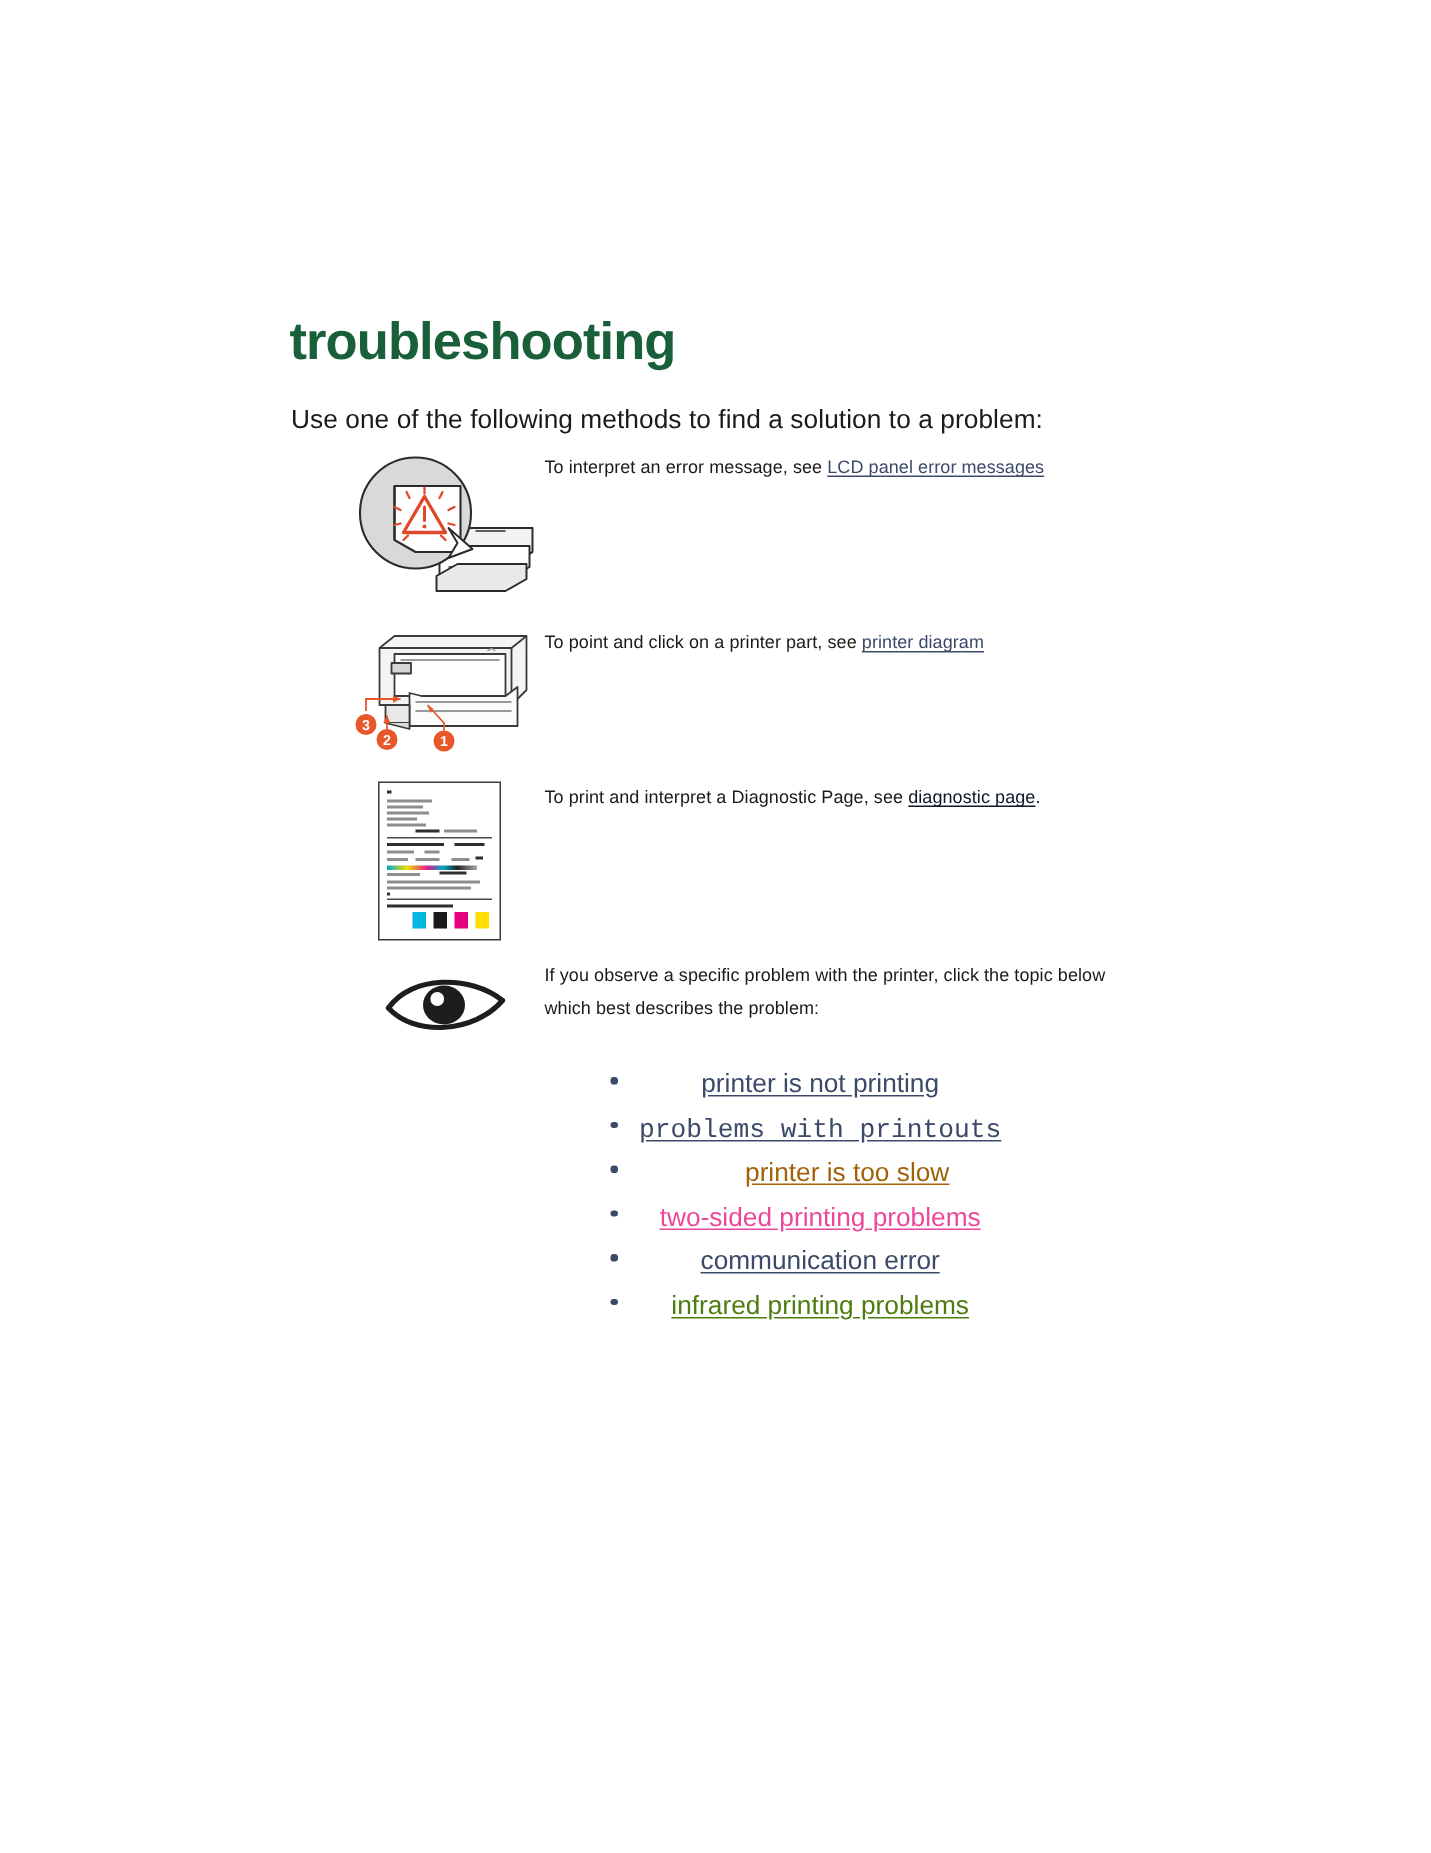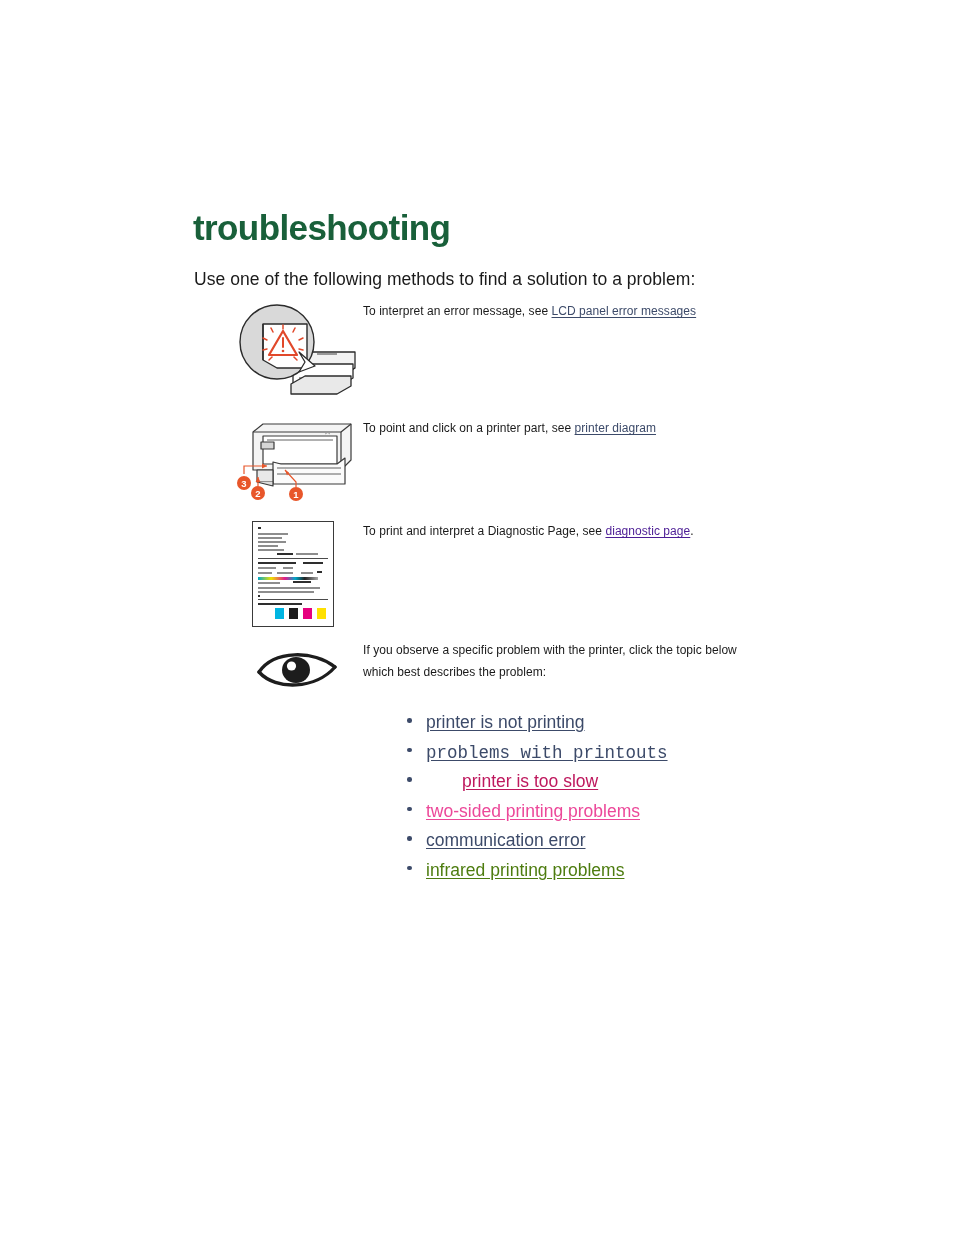--- a/index.html
+++ b/index.html
@@ -97,20 +97,21 @@
     margin: 0;
     padding: 0;
     list-style: none;
   }
   .symptom-list li {
     position: relative;
     height: 29.6px;
     padding-left: 22px;
     font-size: 17.5px;
     line-height: 24px;
+    text-align: center;
   }
   .symptom-list li .bullet {
     position: absolute;
     left: 3px;
     top: 8px;
     width: 4.5px;
     height: 4.5px;
     background: #3c4a69;
     border-radius: 50%;
   }
@@ -298,21 +299,21 @@
         <div class="dp-rule" style="top:77px;"></div>
 
         <div class="dp-dark" style="left:5px; top:81px; width:44px;"></div>
         <div class="dp-sw" style="left:22px; top:86px; width:9px; height:11px; background:#00b5e2;"></div>
         <div class="dp-sw" style="left:36px; top:86px; width:9px; height:11px; background:#1b1b1b;"></div>
         <div class="dp-sw" style="left:50px; top:86px; width:9px; height:11px; background:#e6007e;"></div>
         <div class="dp-sw" style="left:64px; top:86px; width:9px; height:11px; background:#ffe000;"></div>
       </div>
     </div>
     <div class="method-text">
-      <span>To print and interpret a Diagnostic Page, see </span><a class="doclink" style="color: #4c1d95;">diagnostic page</a><span>.</span>
+      <span>To print and interpret a Diagnostic Page, see </span><a class="doclink" style="color: #0f172a;">diagnostic page</a><span>.</span>
     </div>
   </div>
 
   <div class="method-row" id="row-symptoms">
     <div class="method-art">
       <svg width="84" height="44" viewBox="0 0 84 44">
         <path d="M3 26 C18 4, 58 4, 79 21" fill="none" stroke="#1d1d1d" stroke-width="3.4" stroke-linecap="round"></path>
         <path d="M3 26 C20 45, 60 43, 79 21" fill="none" stroke="#1d1d1d" stroke-width="3.4" stroke-linecap="round"></path>
         <ellipse cx="40" cy="24" rx="14" ry="13" fill="#1d1d1d"></ellipse>
         <circle cx="35.5" cy="20" r="4.6" fill="#ffffff"></circle>
@@ -325,21 +326,21 @@
     <li>
       <span class="bullet" style="background: rgb(60, 74, 105);"></span>
       <a class="doclink" style="color: rgb(60, 74, 105);">printer is not printing</a>
     </li>
     <li>
       <span class="bullet" style="background: rgb(60, 74, 105);"></span>
       <a class="doclink" style="color: rgb(60, 74, 105); font-family: Liberation Mono, monospace;">problems with printouts</a>
     </li>
     <li>
       <span class="bullet" style="background: rgb(60, 74, 105);"></span>
-      <a class="doclink" style="color: #be185d; margin-left: 36px;">printer is too slow</a>
+      <a class="doclink" style="color: #a16207; margin-left: 36px;">printer is too slow</a>
     </li>
     <li>
       <span class="bullet" style="background: rgb(60, 74, 105);"></span>
       <a class="doclink" style="color: #ec4899;">two-sided printing problems</a>
     </li>
     <li>
       <span class="bullet" style="background: rgb(60, 74, 105);"></span>
       <a class="doclink" style="color: rgb(60, 74, 105);">communication error</a>
     </li>
     <li>

